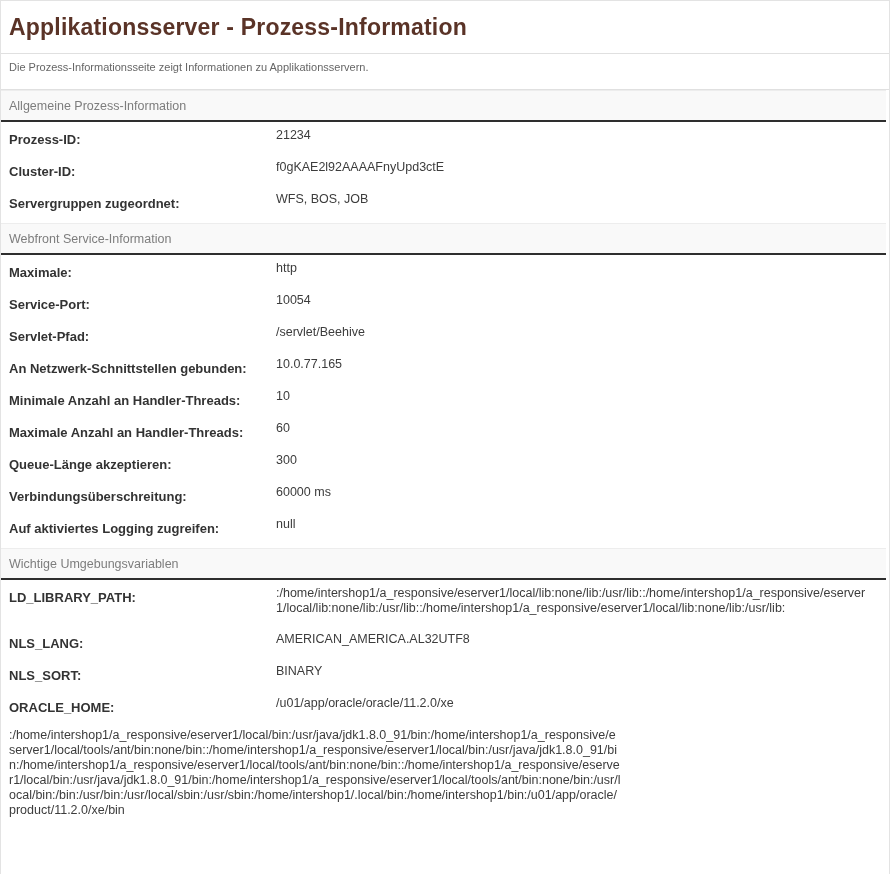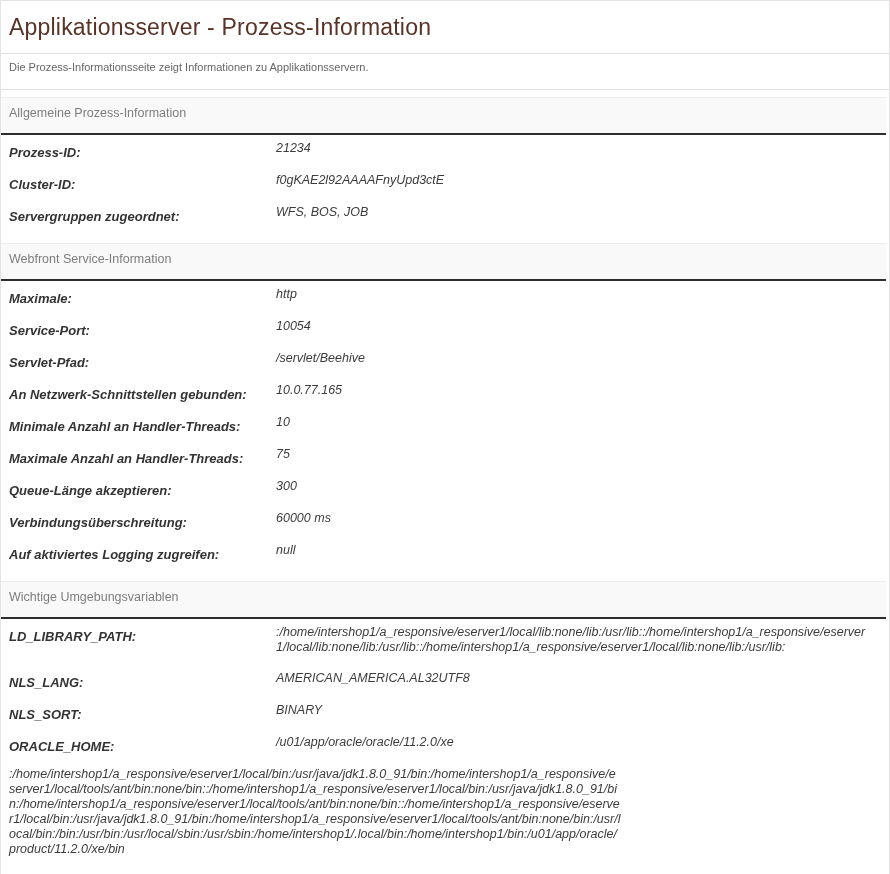--- a/index.html
+++ b/index.html
@@ -24,49 +24,48 @@
     min-height: 874px;
     background: #ffffff;
     border-top: 1px solid #e3e3e3;
     border-left: 1px solid #e3e3e3;
     border-right: 1px solid #e3e3e3;
   }
   h1.page-title {
     margin: 0;
     padding: 13px 8px 12px 8px;
     font-size: 23px;
-    font-weight: 400;
+    font-weight: 700;
     letter-spacing: 0.2px;
     color: var(--title-color);
     border-bottom: 1px solid var(--divider);
   }
   .subtitle-bar {
     border-bottom: 1px solid var(--divider);
     padding: 7px 8px 16px 8px;
   }
   .subtitle-bar p {
     margin: 0;
     font-size: 11px;
     color: var(--subtitle-color);
   }
   .section-bar {
     background: var(--bar-bg);
     border-top: 1px solid #ededed;
     border-bottom: 2px solid var(--bar-dark-border);
-    height: 38px;
+    height: 32px;
     line-height: 28px;
     padding-left: 8px;
     margin-right: 3px;
-    margin-top: 7px;
   }
   .section-heading {
     font-size: 12.5px;
     color: var(--heading-color);
   }
-  .rows { padding: 2px 12px 3px 0; font-style: italic; }
+  .rows { padding: 2px 12px 3px 0; }
   .row {
     display: flex;
     align-items: flex-start;
     padding: 8px 8px 8px 8px;
   }
   .row .label {
     flex: 0 0 267px;
     font-size: 13px;
     font-weight: bold;
     line-height: 16px;
@@ -141,21 +140,21 @@
     <div class="value">10.0.77.165</div>
   </div>
 
   <div class="row">
     <div class="label">Minimale Anzahl an Handler-Threads:</div>
     <div class="value">10</div>
   </div>
 
   <div class="row">
     <div class="label">Maximale Anzahl an Handler-Threads:</div>
-    <div class="value">75</div>
+    <div class="value">60</div>
   </div>
 
   <div class="row">
     <div class="label">Queue-Länge akzeptieren:</div>
     <div class="value">300</div>
   </div>
 
   <div class="row">
     <div class="label">Verbindungsüberschreitung:</div>
     <div class="value">60000 ms</div>

